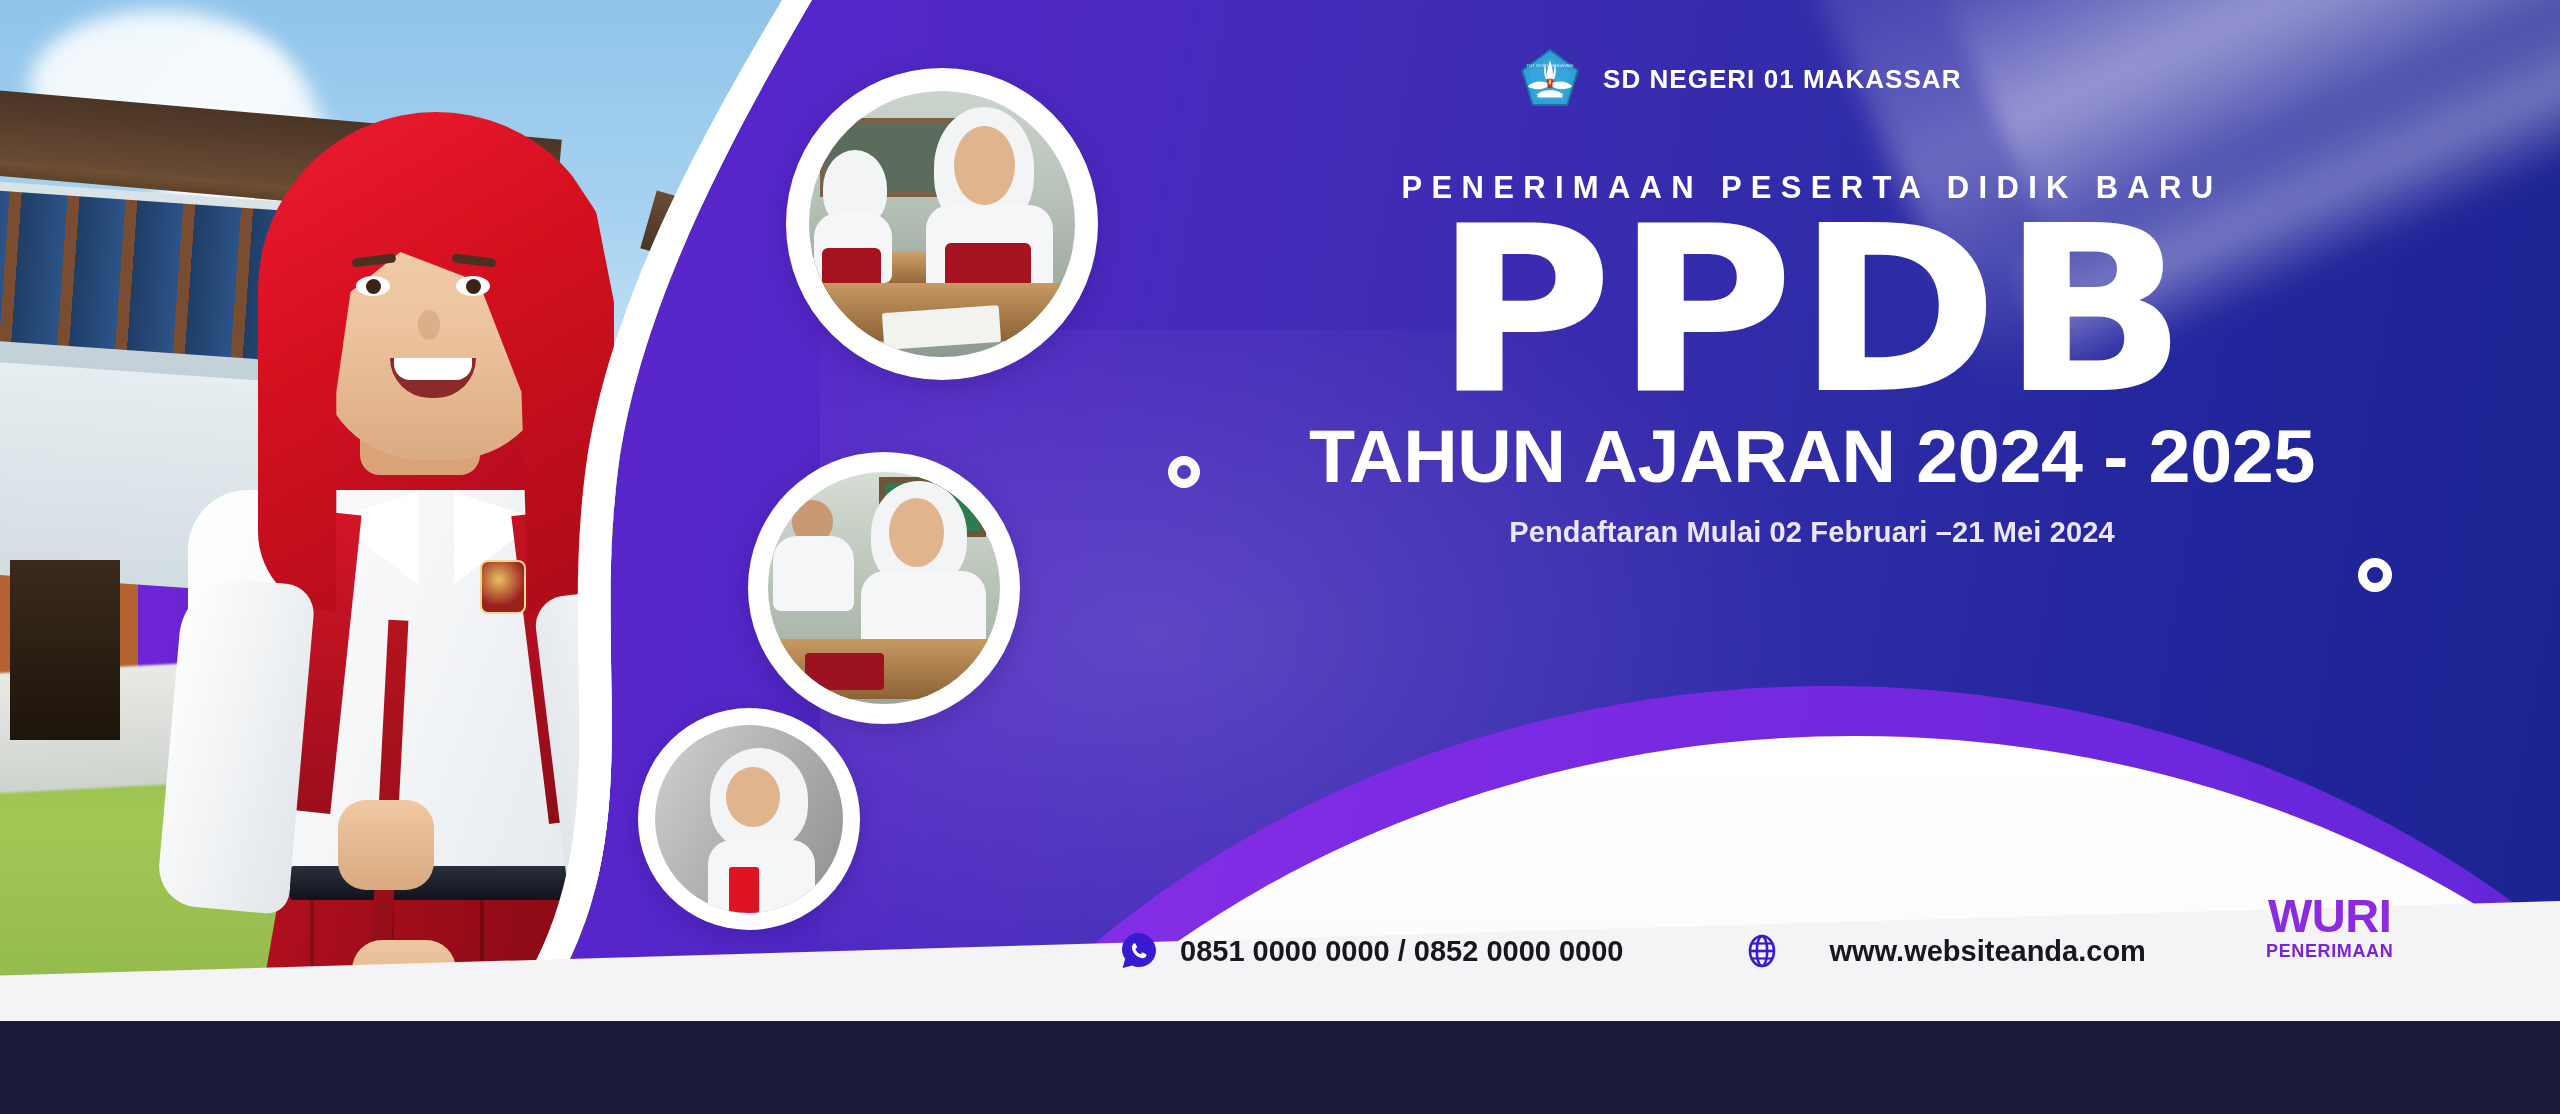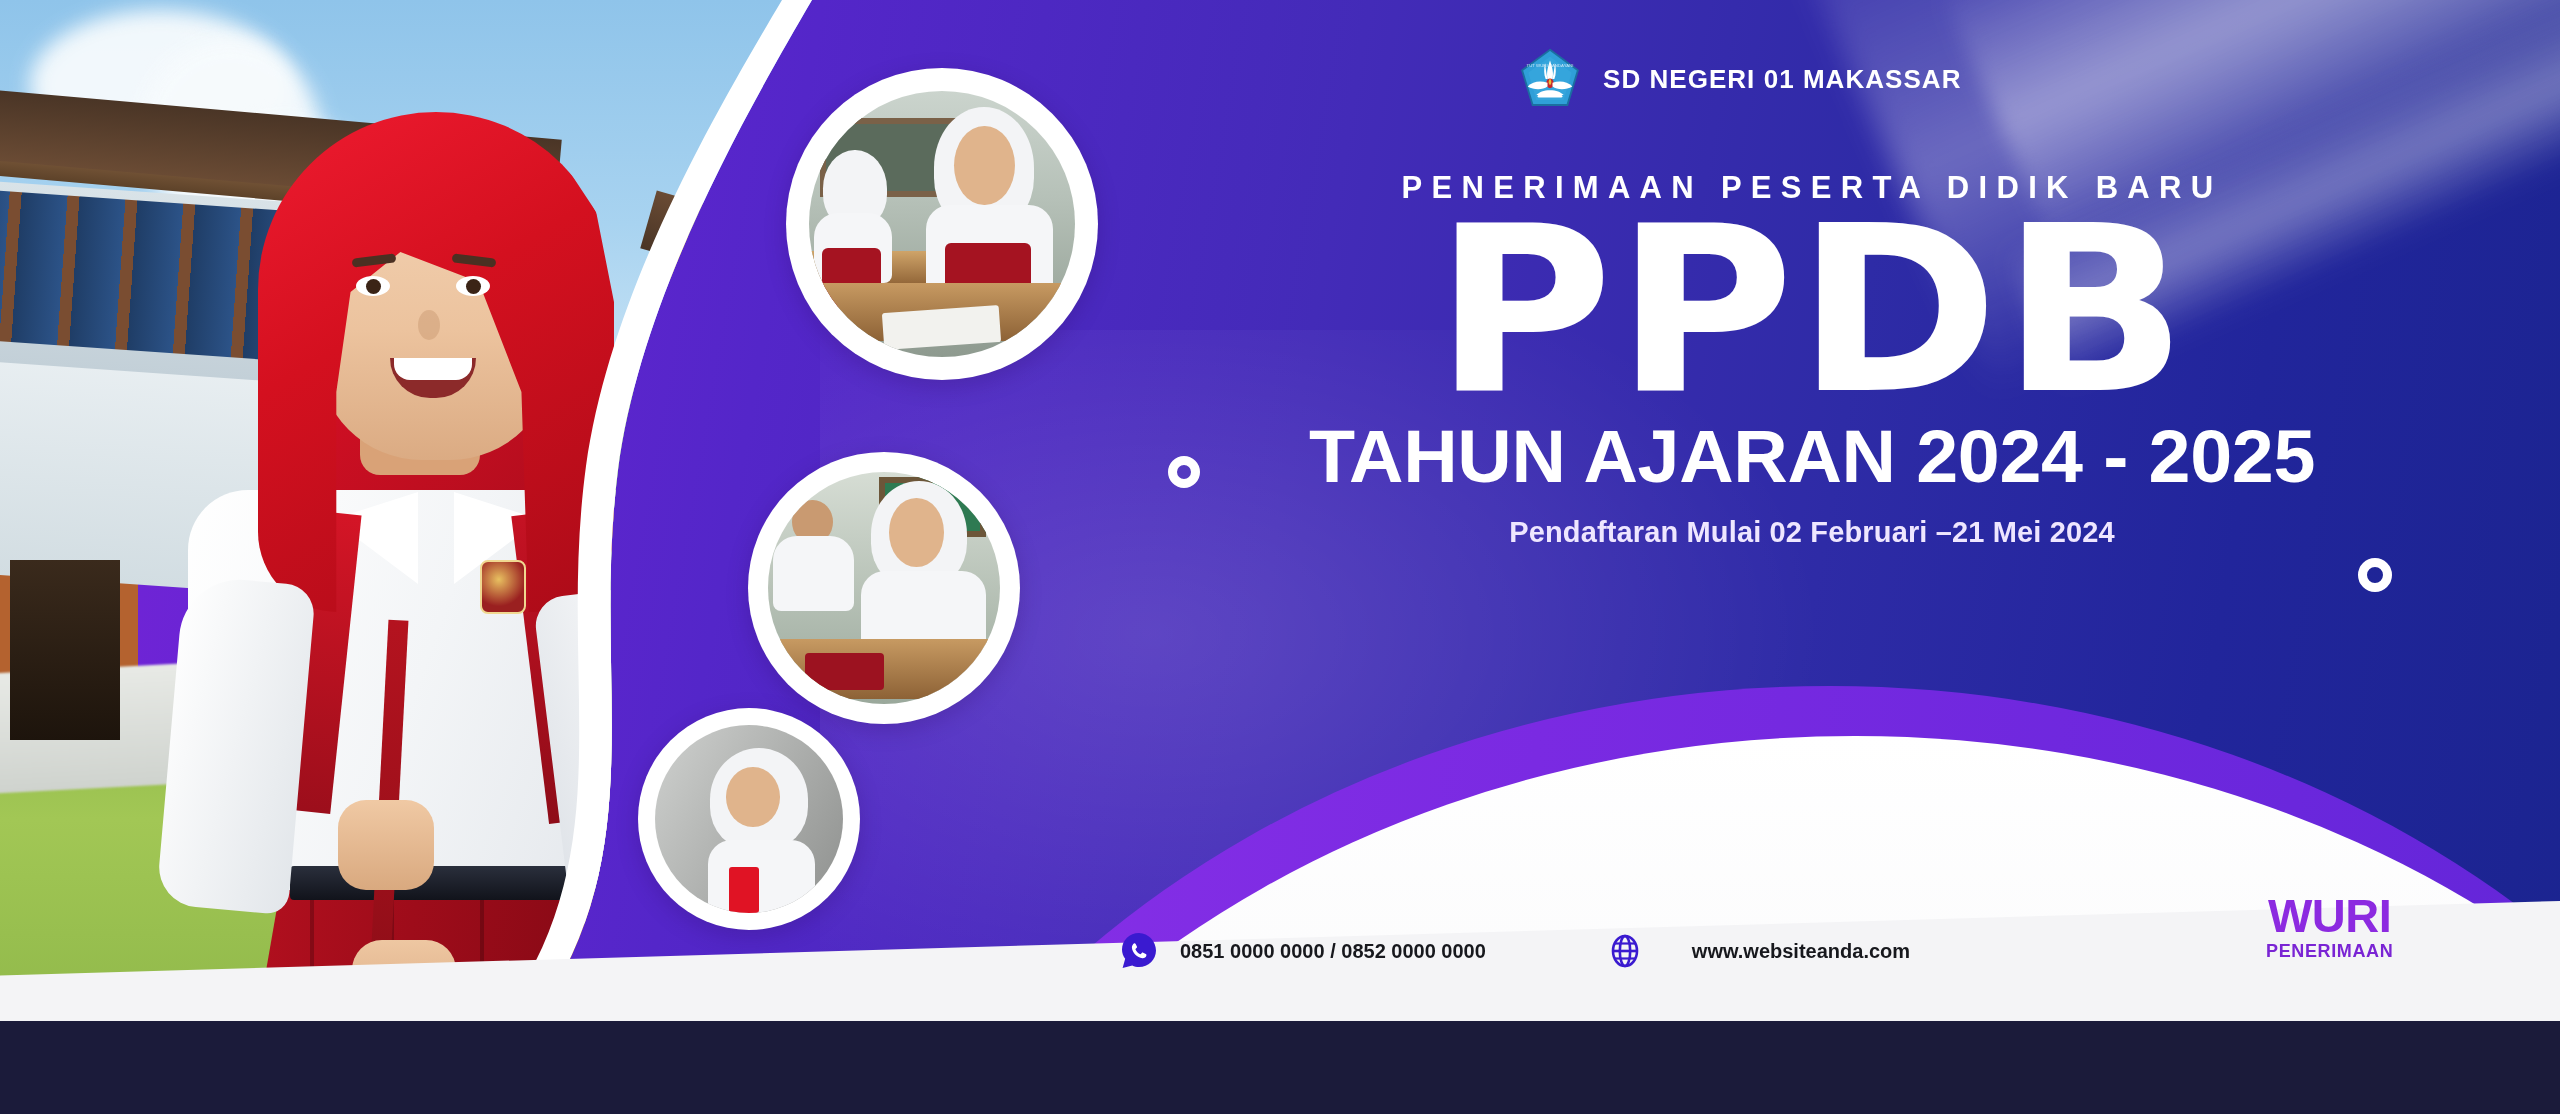--- a/index.html
+++ b/index.html
@@ -316,21 +316,21 @@
   
   .contacts{
     position:absolute;left:1110px;bottom:0;width:1450px;height:140px;
     display:flex;align-items:center;z-index:20;
   }
   .contact{display:flex;align-items:center;}
   .c-phone{margin-left:8px;}
   .c-addr{margin-left:118px;}
   .c-web{margin-left:118px;}
   .c-ico{width:42px;height:42px;display:flex;align-items:center;justify-content:center;flex:0 0 auto;}
-  .c-txt{color:#17181d;font-size:20px;font-weight:600;white-space:nowrap;}
+  .c-txt{color:#17181d;font-size:29px;font-weight:600;white-space:nowrap;}
   .c-phone .c-txt{margin-left:20px;}
   .c-addr .c-txt{margin-left:18px;}
   .c-web .c-txt{margin-left:46px;}
 </style>
 </head>
 <body>
 
 <div class="banner">
 
   <div class="bg-gradient"></div>

